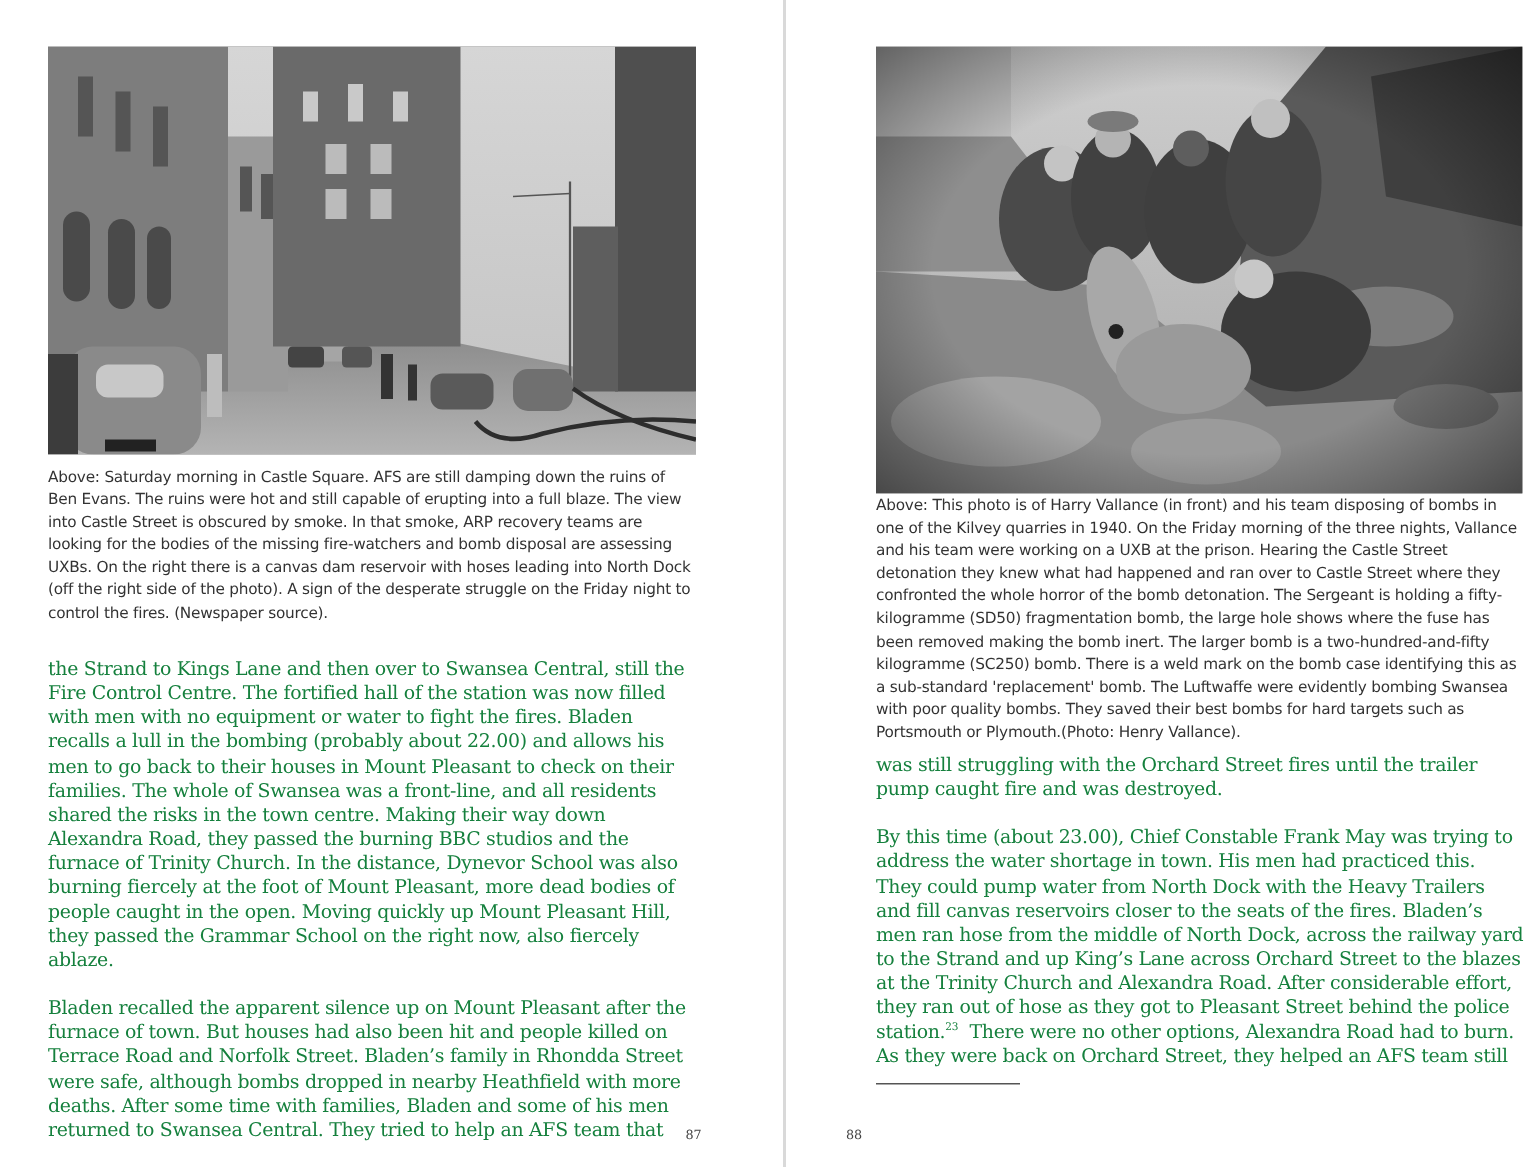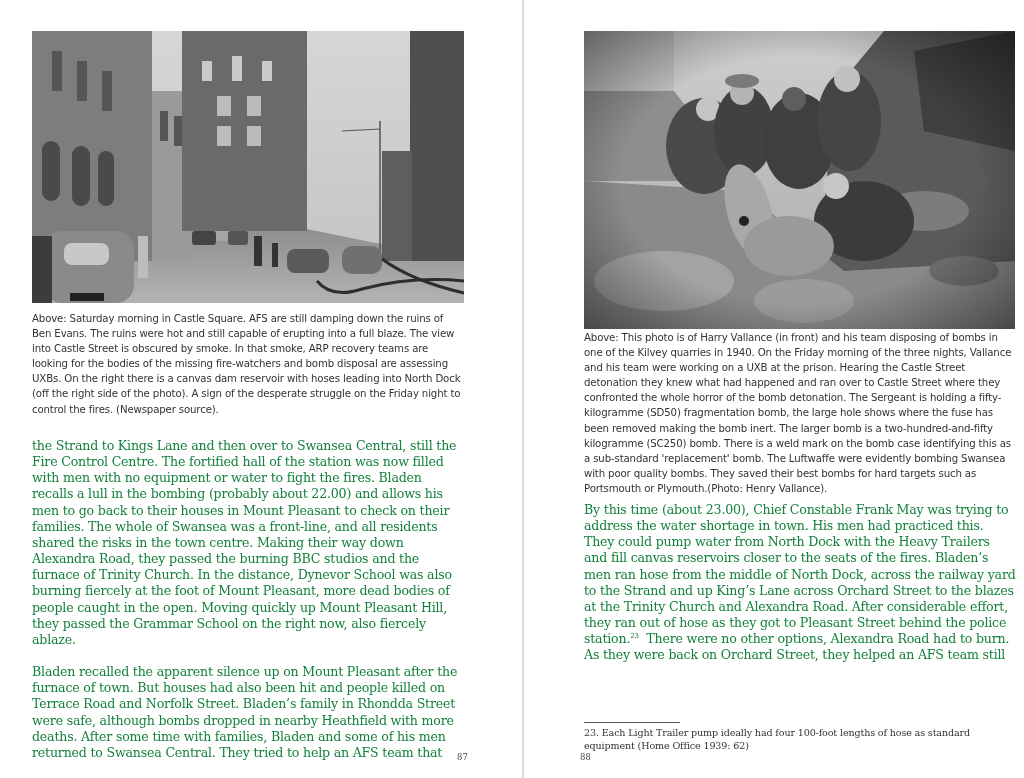--- a/index.html
+++ b/index.html
@@ -159,20 +159,20 @@
       <ellipse cx="165" cy="180" rx="22" ry="48" transform="rotate(-15 165 180)" fill="#a8a8a8"></ellipse>
       <circle cx="160" cy="190" r="5" fill="#222"></circle>
       <ellipse cx="205" cy="215" rx="45" ry="30" fill="#9a9a9a"></ellipse>
       <rect width="431" height="298" fill="url(#vign)"></rect>
     </svg>
   </div>
 
   <div class="caption" style="left:60px; top:330px; width:432px;">Above: This photo is of Harry Vallance (in front) and his team disposing of bombs in one of the Kilvey quarries in 1940. On the Friday morning of the three nights, Vallance and his team were working on a UXB at the prison.  Hearing the Castle Street detonation they knew what had happened and ran over to Castle Street where they confronted the whole horror of the bomb detonation. The Sergeant is holding a fifty-kilogramme (SD50) fragmentation bomb, the large hole shows where the fuse has been removed making the bomb inert. The larger bomb is a two-hundred-and-fifty kilogramme (SC250) bomb. There is a weld mark on the bomb case identifying this as a sub-standard 'replacement' bomb. The Luftwaffe were evidently bombing Swansea with poor quality bombs. They saved their best bombs for hard targets such as Portsmouth or Plymouth.(Photo: Henry Vallance).</div>
 
   <div class="body-text" style="left:60px; top:502px; width:432px;">
+    <p>was still struggling with the Orchard Street fires until the trailer pump caught fire and was destroyed.</p>
     <p><span>By this time (about 23.00), Chief Constable Frank May was trying to address the water shortage in town. His men had practiced this. They could pump water from North Dock with the Heavy Trailers and fill canvas reservoirs closer to the seats of the fires. Bladen’s men ran hose from the middle of North Dock, across the railway yard to the Strand and up King’s Lane across Orchard Street to the blazes at the Trinity Church and Alexandra Road. After considerable effort, they ran out of hose as they got to Pleasant Street behind the police station.</span><sup>23</sup><span style="white-space:pre-wrap;">  There were no other options, Alexandra Road had to burn. As they were back on Orchard Street, they helped an AFS team still</span></p>
   </div>
 
   <div class="fn-rule" style="left:60px; top:722px; width:96px;"></div>
-  <div class="footnote" style="left:60px; top:727px; width:420px;">23. Each Light Trailer pump ideally had four 100-foot lengths of hose as standard equipment (Home Office 1939: 62)</div>
 
-  <div class="pagenum" style="left:56px; top:752px;">88</div>
+  <div class="pagenum" style="left:40px; top:752px;">88</div>
 </div>
 
 </body></html>

